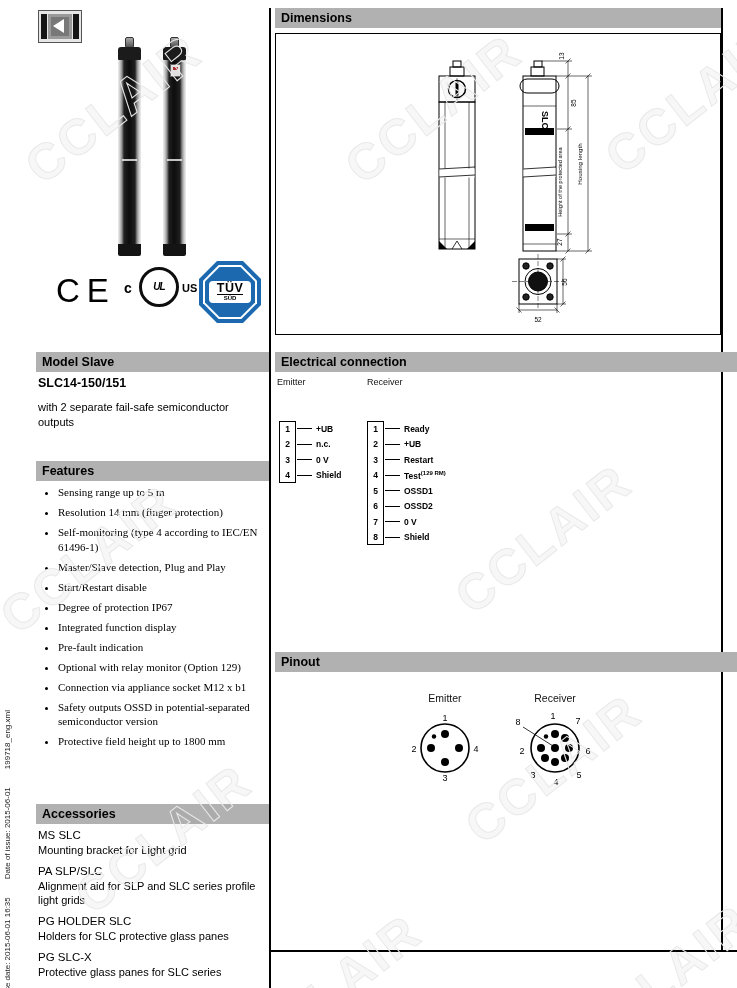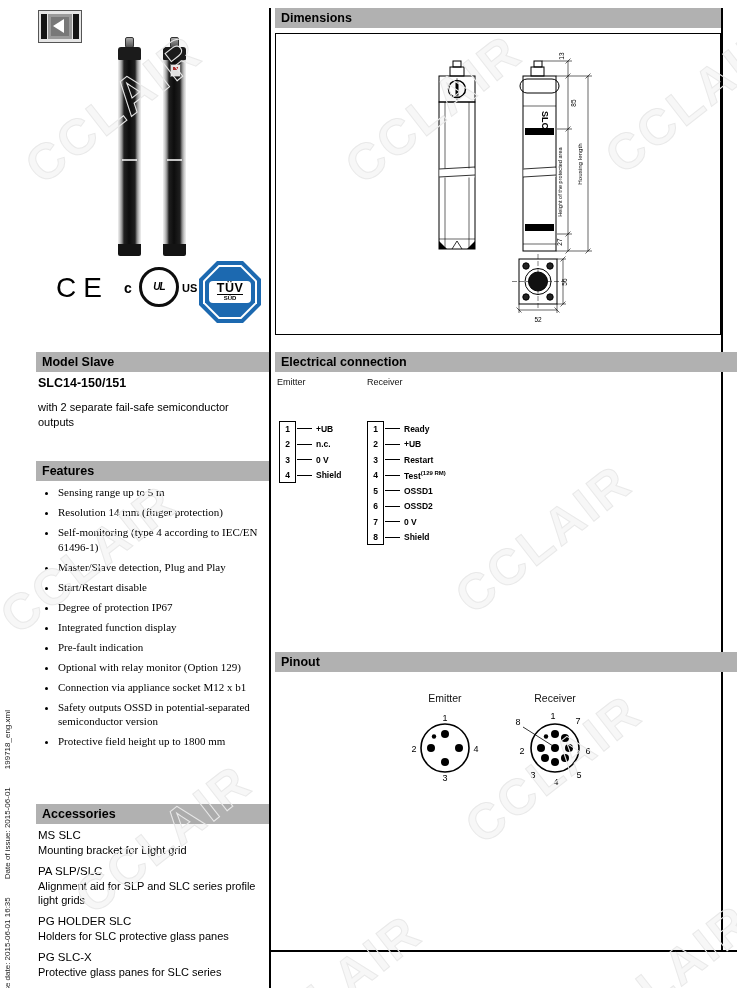--- a/index.html
+++ b/index.html
@@ -46,21 +46,21 @@
     height:184px;
     background:linear-gradient(90deg,#f0f0f0 0px,#c9c9c9 2px,#8a8a8a 4px,#202020 6px,#0d0d0d 11px,#202020 17px,#8a8a8a 19px,#c9c9c9 21px,#f0f0f0 23px);
     position:relative;
   }
   .tbody:after{content:"";position:absolute;left:4px;right:4px;top:54%;height:2px;background:rgba(255,255,255,.75);}
   .tmark{position:absolute;top:4px;left:7px;width:9px;height:11px;background:#e8e8e8;border:0.5px solid #666;}
   .tmark:after{content:"";position:absolute;left:1.5px;top:1.5px;width:5px;height:3px;background:#b03030;}
   .tbase{height:12px;background:#141414;border-radius:0 0 2px 2px;}
 
   
-  .ce{left:56px;top:272px;font-size:28px;letter-spacing:7px;font-weight:400;}
+  .ce{left:56px;top:272px;font-size:33px;letter-spacing:7px;font-weight:400;}
   .ulmark{left:124px;top:263px;width:78px;height:56px;}
   .ulcircle{
     position:absolute;left:15px;top:4px;width:40px;height:40px;border:3.5px solid #0d0d0d;border-radius:50%;
     display:flex;align-items:center;justify-content:center;box-sizing:border-box;
   }
   .ultext{font-weight:700;font-style:italic;font-size:10px;letter-spacing:-1px;transform:translateY(-1px);}
   .ulc{position:absolute;left:0px;top:17px;font-size:14px;font-weight:bold;}
   .ulus{position:absolute;left:58px;top:19px;font-size:11px;font-weight:bold;}
   .tuv{left:199px;top:261px;width:62px;height:62px;}
   .oct{clip-path:polygon(29% 0,71% 0,100% 29%,100% 71%,71% 100%,29% 100%,0 71%,0 29%);}

